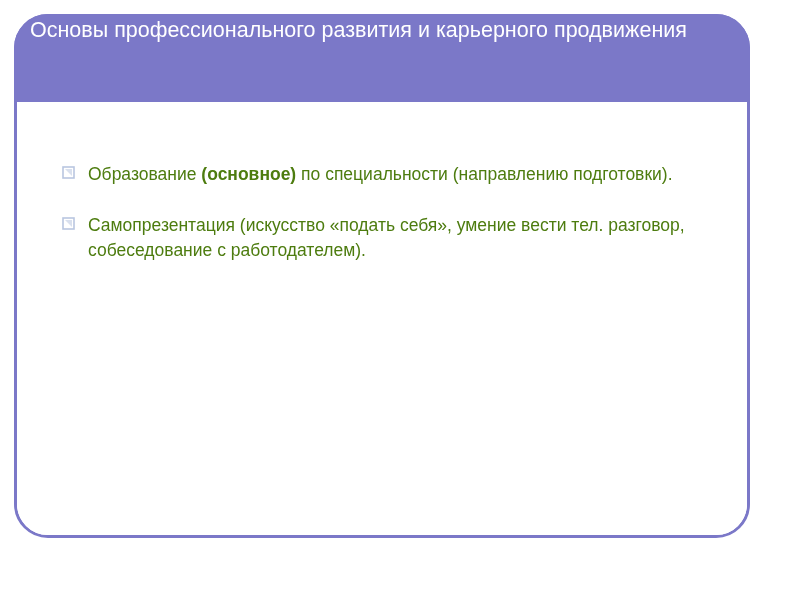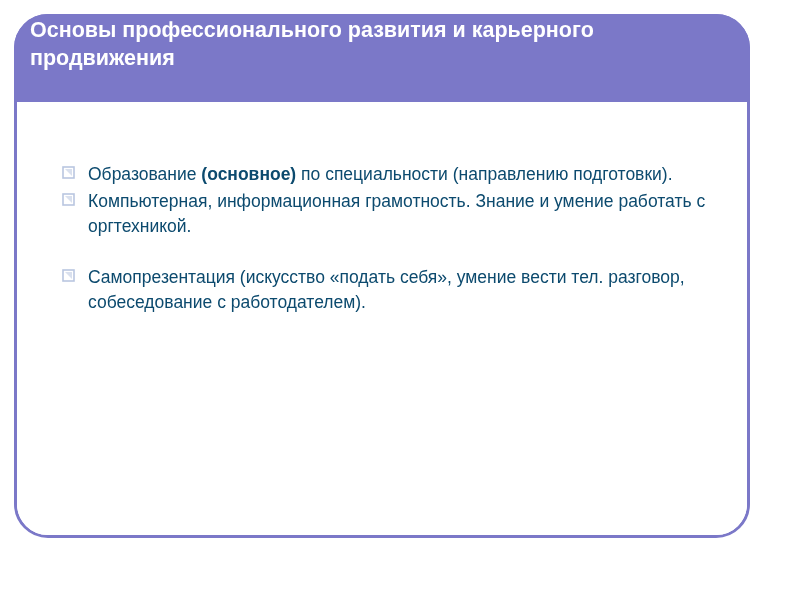--- a/index.html
+++ b/index.html
@@ -47,21 +47,21 @@
   }
 
   .title-text {
     position: absolute;
     left: 30px;
     top: 16px;
     width: 660px;
     color: #ffffff;
     font-size: 21.5px;
     line-height: 28px;
-    font-weight: bold;
+    font-weight: normal;
     letter-spacing: 0px;
   }
 
   
   .title-rule {
     position: absolute;
     left: 34px;
     top: 102px;
     width: 660px;
     height: 2px;
@@ -102,21 +102,21 @@
     font-size: 14px;
     line-height: 18px;
   }
 
   .bullet-marker svg { display: block; }
 
   .bullet-text {
     flex: 1 1 auto;
     font-size: 17.5px;
     line-height: 25px;
-    color: #0c4a6e;
+    color: #4d7c0f;
   }
 
   .bullet-text b { font-weight: bold; }
 
   .spacer {
     height: 24px;
   }
 </style>
 </head>
 <body>
@@ -135,29 +135,20 @@
     <div class="bullets">
         <div class="bullet">
           <span class="bullet-marker">
             <svg width="13" height="13" viewBox="0 0 13 13">
               <rect x="1" y="1" width="11" height="11" fill="none" stroke="#b9c6e0" stroke-width="1.6"></rect>
               <path d="M3 3 L10 3 L10 10 Z" fill="#b9c6e0" opacity="0.55"></path>
             </svg>
           </span>
           <span class="bullet-text"><span>Образование </span><b>(основное)</b><span> по специальности (направлению подготовки).</span></span>
         </div>
-        <div class="bullet">
-          <span class="bullet-marker">
-            <svg width="13" height="13" viewBox="0 0 13 13">
-              <rect x="1" y="1" width="11" height="11" fill="none" stroke="#b9c6e0" stroke-width="1.6"></rect>
-              <path d="M3 3 L10 3 L10 10 Z" fill="#b9c6e0" opacity="0.55"></path>
-            </svg>
-          </span>
-          <span class="bullet-text"><span>Компьютерная, информационная грамотность. Знание и умение работать с оргтехникой.</span></span>
-        </div>
         <div class="spacer"></div>
         <div class="bullet">
           <span class="bullet-marker">
             <svg width="13" height="13" viewBox="0 0 13 13">
               <rect x="1" y="1" width="11" height="11" fill="none" stroke="#b9c6e0" stroke-width="1.6"></rect>
               <path d="M3 3 L10 3 L10 10 Z" fill="#b9c6e0" opacity="0.55"></path>
             </svg>
           </span>
           <span class="bullet-text"><span>Самопрезентация (искусство «подать себя», умение вести тел. разговор, собеседование с работодателем).</span></span>
         </div>

